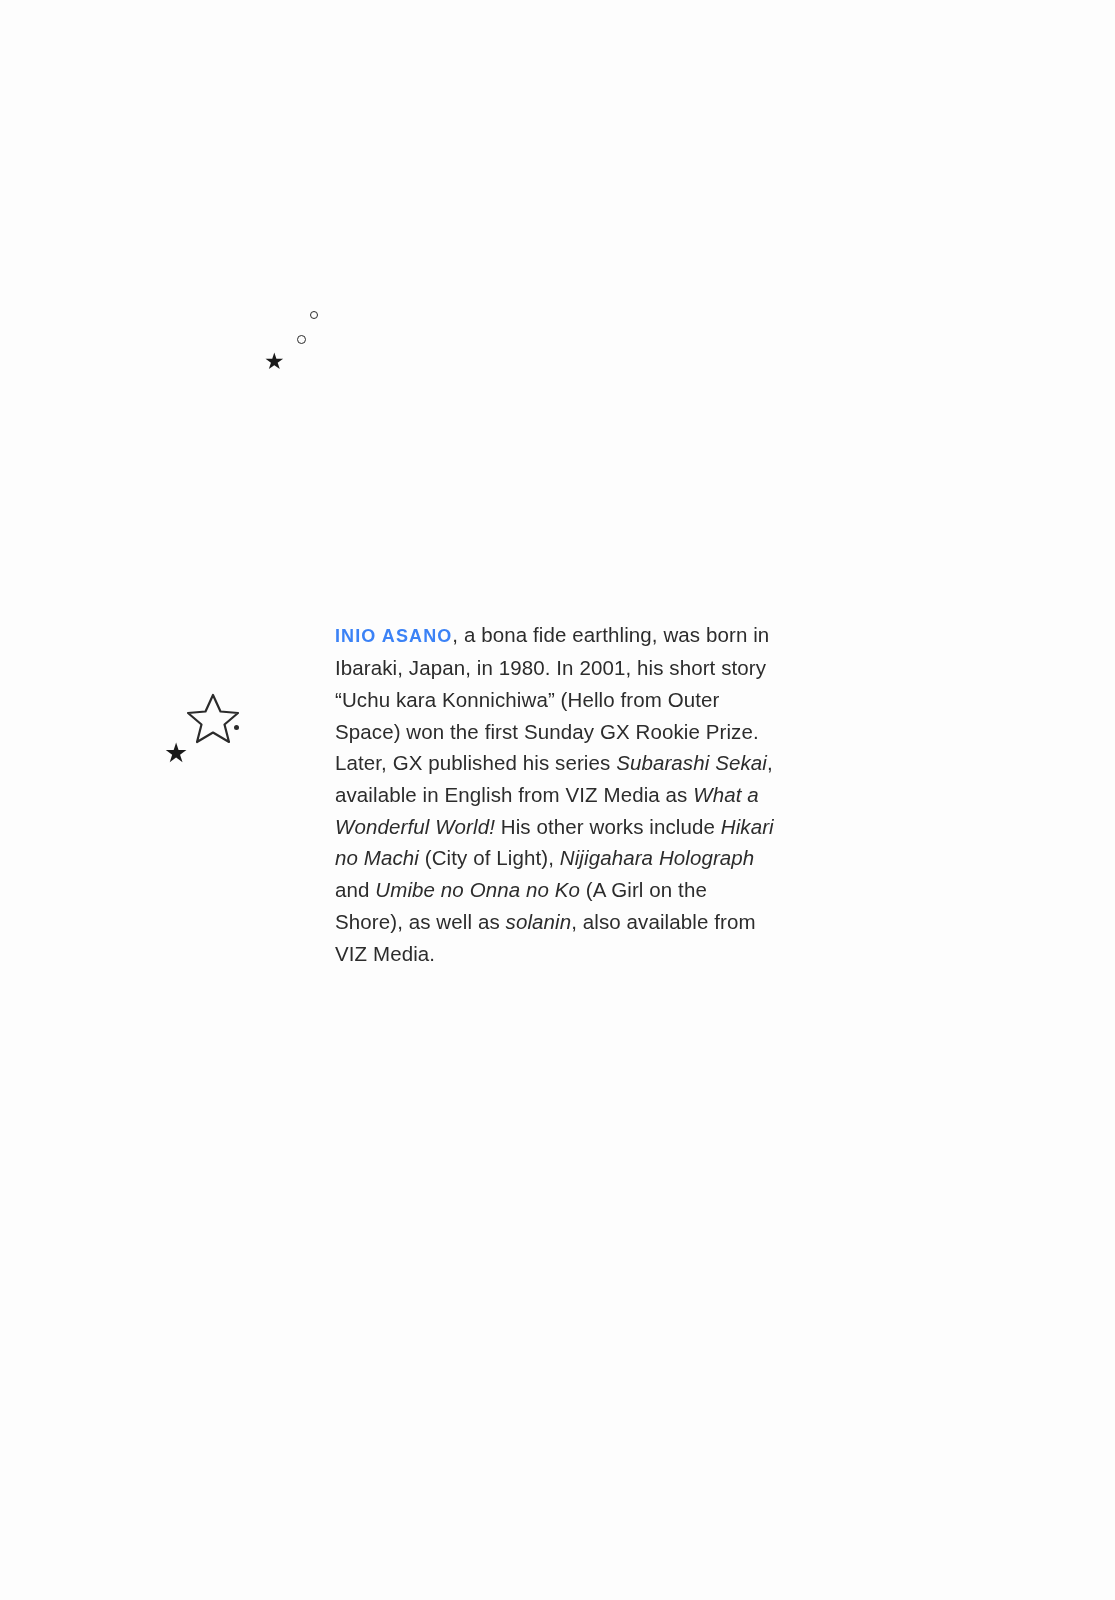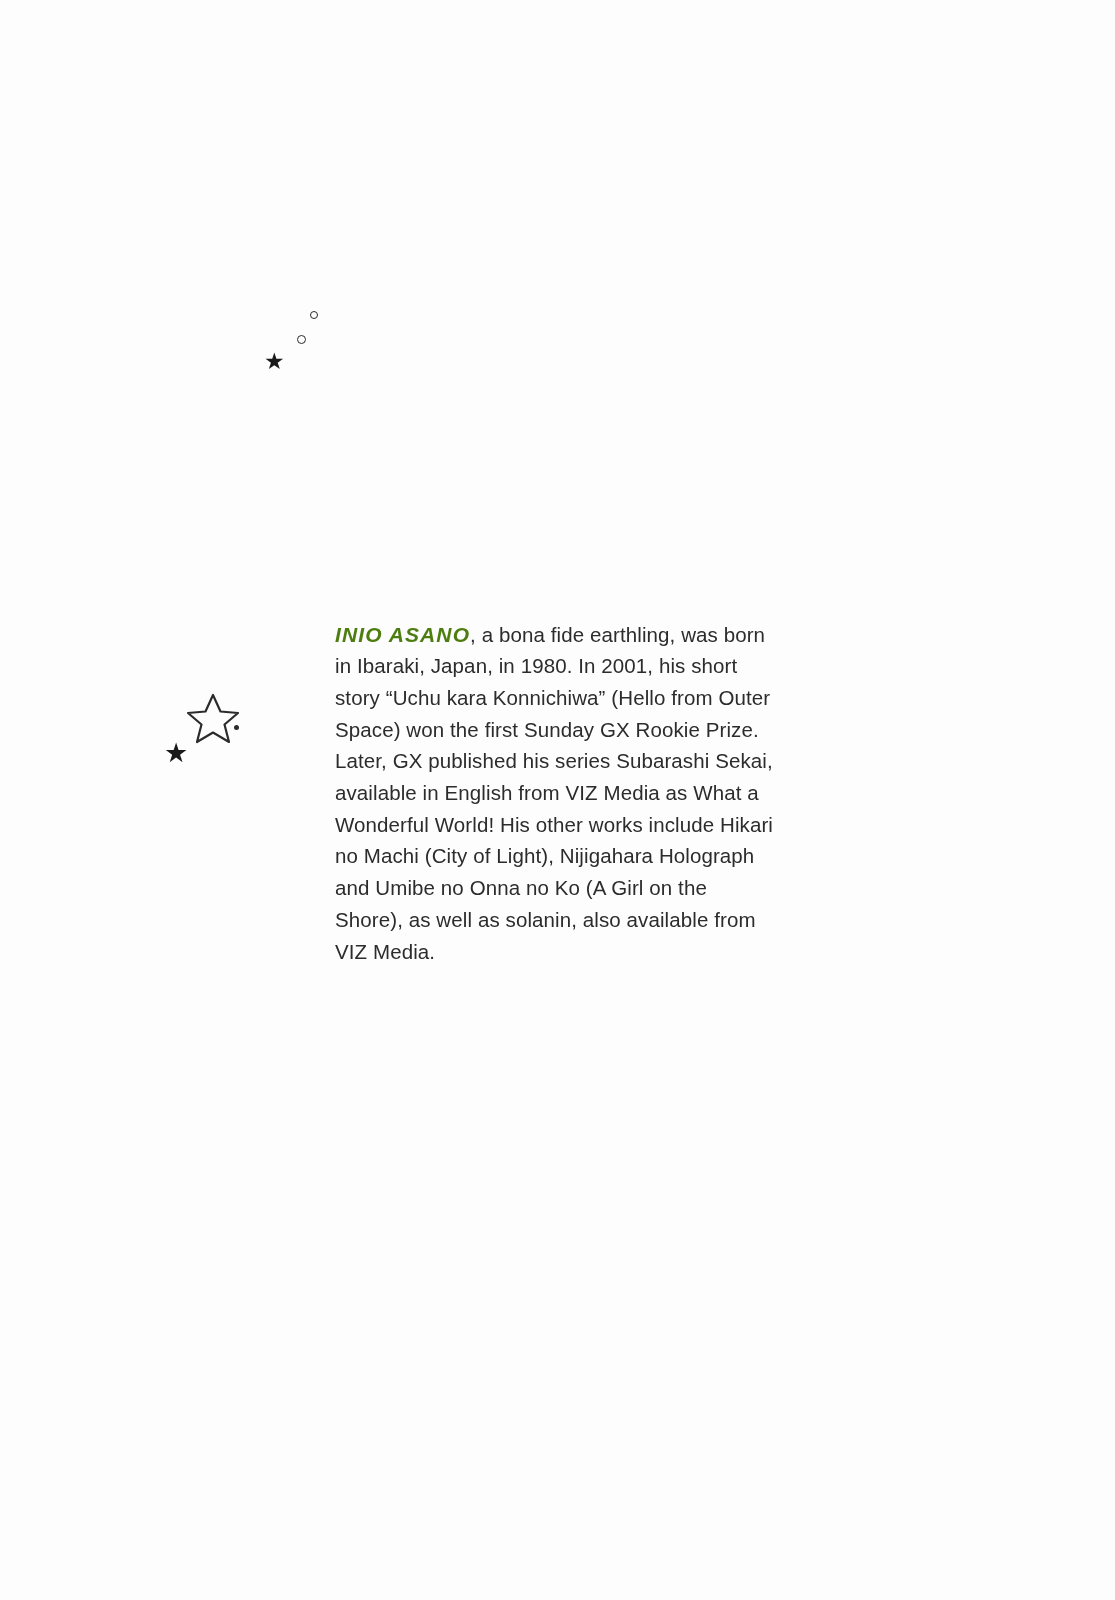--- a/index.html
+++ b/index.html
@@ -64,25 +64,25 @@
     font-size: 20.5px;
     line-height: 31.7px;
     color: #2c2c2c;
     letter-spacing: 0.1px;
     text-align: left;
     font-family: "Liberation Sans", sans-serif;
   }
   .bio .name {
     font-weight: bold;
     letter-spacing: 1.1px;
-    color: #4d7c0f;
-    font-size: 21px;
-    font-style: italic;
+    color: #3b82f6;
+    font-size: 18px;
   }
   .bio i, .bio .ital {
+    font-style: italic;
   }
 </style>
 </head>
 <body>
 
 <div class="page">
 
   <div class="deco-top">
     <span class="dot" style="left:60px; top:16px; width:6px; height:6px;"></span>
     <span class="dot" style="left:47px; top:40px; width:7px; height:7px;"></span>

